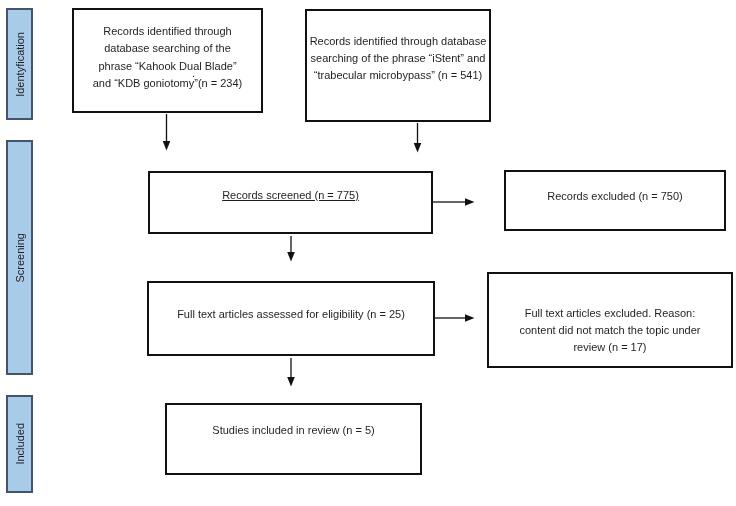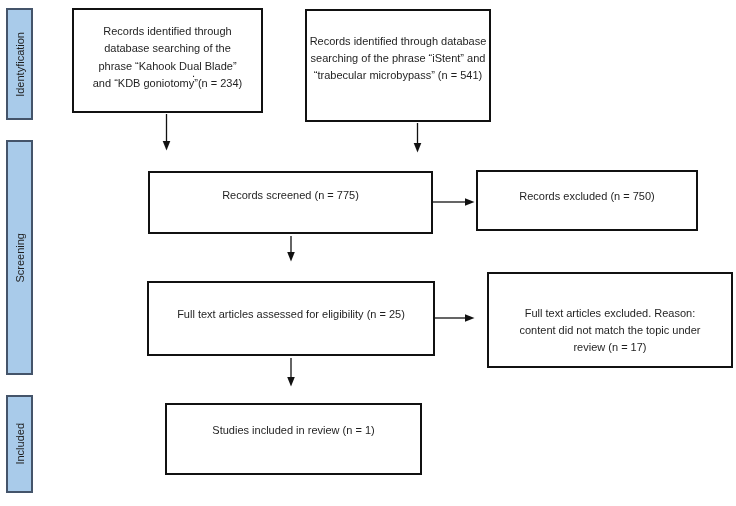--- a/index.html
+++ b/index.html
@@ -43,22 +43,22 @@
     align-items: center;
     justify-content: center;
     text-align: center;
     font-size: 11px;
     line-height: 1.55;
   }
   .fbox .txt { white-space: pre-line; }
 
   .box-identified-kdb    { left: 72px;  top: 8px;   width: 191px; height: 105px; padding-bottom: 6px; }
   .box-identified-istent { left: 305px; top: 9px;   width: 186px; height: 113px; padding-bottom: 14px; }
-  .box-screened          { left: 148px; top: 171px; width: 285px; height: 63px;  padding-bottom: 14px; }
-  .box-excluded          { left: 476px; top: 170px; width: 222px; height: 61px;  padding-bottom: 8px; text-align: center; }
+  .box-screened          { left: 148px; top: 171px; width: 285px; height: 63px;  padding-bottom: 14px; text-decoration: underline; }
+  .box-excluded          { left: 504px; top: 170px; width: 222px; height: 61px;  padding-bottom: 8px; text-align: center; }
   .box-fulltext          { left: 147px; top: 281px; width: 288px; height: 75px;  padding-bottom: 7px; }
   .box-fulltext-excluded { left: 487px; top: 272px; width: 246px; height: 96px;  padding-bottom: 10px; align-items: flex-end; }
   .box-included          { left: 165px; top: 403px; width: 257px; height: 72px;  padding-bottom: 16px; }
 
   .stray-dot {
     position: absolute;
     left: 118px;
     top: 58px;
     font-size: 11px;
     line-height: 1;
@@ -108,21 +108,21 @@
   </div>
   <div class="fbox box-fulltext">
     <span class="txt">Full text articles assessed for eligibility (n = 25)</span>
   </div>
   <div class="fbox box-fulltext-excluded">
     <span class="txt">Full text articles excluded. Reason:
 content did not match the topic under
 review (n = 17)</span>
   </div>
   <div class="fbox box-included">
-    <span class="txt">Studies included in review (n = 1)</span>
+    <span class="txt">Studies included in review (n = 5)</span>
   </div>
 
   <svg class="flow-arrows" xmlns="http://www.w3.org/2000/svg">
     <defs>
       <marker id="ah" markerUnits="userSpaceOnUse" markerWidth="11" markerHeight="10" refX="0.5" refY="4" orient="auto">
         <path class="head" d="M0,0 L10,4 L0,8 z"></path>
       </marker>
     </defs>
     <line x1="166.5" y1="114" x2="166.5" y2="141" marker-end="url(#ah)"></line>
     <line x1="417.5" y1="123" x2="417.5" y2="143" marker-end="url(#ah)"></line>

